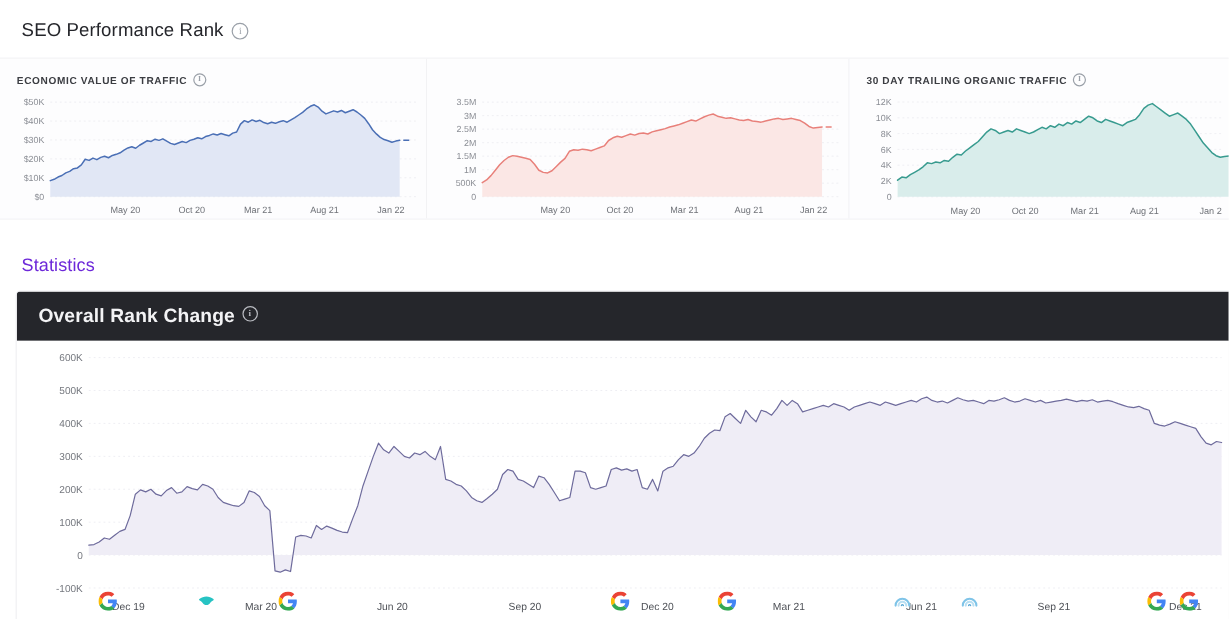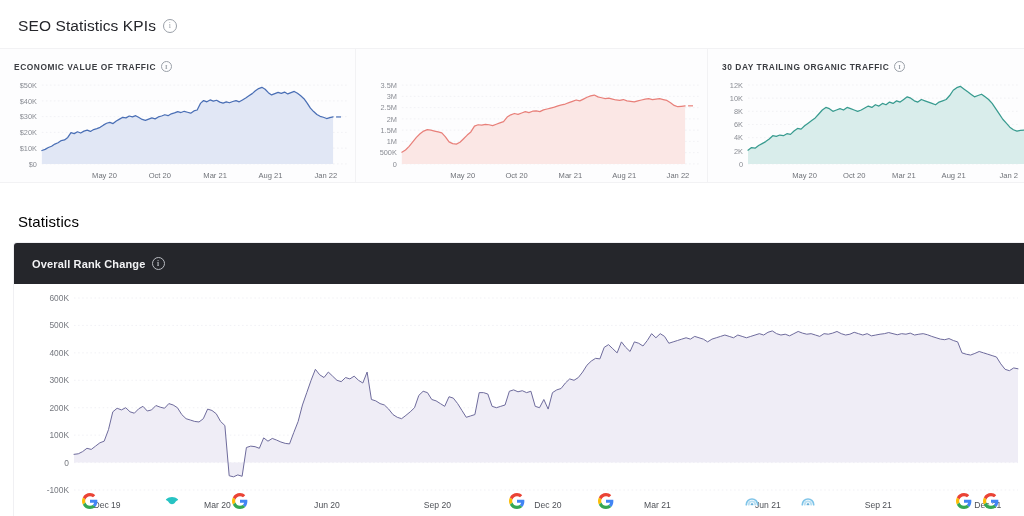--- a/index.html
+++ b/index.html
@@ -55,37 +55,37 @@
 
   .ytick{font-size:7.4px;fill:#8a8d94;text-anchor:end;
          font-family:"Liberation Sans",sans-serif;}
   .xtick{font-size:7.6px;fill:#6f7278;text-anchor:middle;
          font-family:"Liberation Sans",sans-serif;}
   .gridline{stroke:#ececf1;stroke-width:.7;stroke-dasharray:1.6 2.4;}
 
   
   .section-title{
     position:absolute;left:18px;top:213px;
-    font-size:15px;font-weight:400;color:#000000;letter-spacing:.1px;
+    font-size:15px;font-weight:400;color:#6d28d9;letter-spacing:.1px;
   }
 
   
   .stat-card{
     position:absolute;left:14px;top:243px;width:1010px;height:273px;
     background:#ffffff;box-sizing:border-box;
     border-radius:3px 0 0 0;overflow:hidden;
     box-shadow:0 0 0 1px #f0f0f3;
   }
   .stat-header{
     height:41px;background:#25262b;display:flex;align-items:center;
     padding-left:18px;box-sizing:border-box;
   }
   .stat-header-label{
-    font-size:11px;font-weight:700;color:#f3f3f5;letter-spacing:.15px;
-    display:flex;align-items:flex-end;gap:6px;
+    font-size:16px;font-weight:700;color:#f3f3f5;letter-spacing:.15px;
+    display:flex;align-items:flex-start;gap:6px;
   }
   .stat-header-label .info-icon{width:11px;height:11px;border-color:#babcc2;}
   .stat-header-label .info-icon::after{color:#babcc2;font-size:7.5px;}
 
   .stat-body{position:relative;width:1010px;height:232px;background:#fff;}
   .stat-body svg{display:block;width:1010px;height:232px;}
   .main-ytick{font-size:8.4px;fill:#75787f;text-anchor:end;
               font-family:"Liberation Sans",sans-serif;}
   .main-xtick{font-size:8.6px;fill:#4e5157;text-anchor:middle;
               font-family:"Liberation Sans",sans-serif;}
@@ -95,21 +95,21 @@
   .markers{position:absolute;left:0;top:493px;width:1024px;height:23px;}
   .marker{position:absolute;top:0;width:16px;height:16px;}
   .marker svg{display:block;width:16px;height:16px;}
 </style>
 </head>
 <body>
 
 <div class="page">
 
   <div class="page-title">
-    <span>SEO Statistics KPIs</span>
+    <span>SEO Performance Rank</span>
     <span class="info-icon"></span>
   </div>
 
   <div class="kpi-row">
     <div class="kpi-card" style="width:356px">
       <div class="kpi-title">
         <span>ECONOMIC VALUE OF TRAFFIC</span>
         <span class="info-icon"></span>
       </div>
       <div class="kpi-plot">

